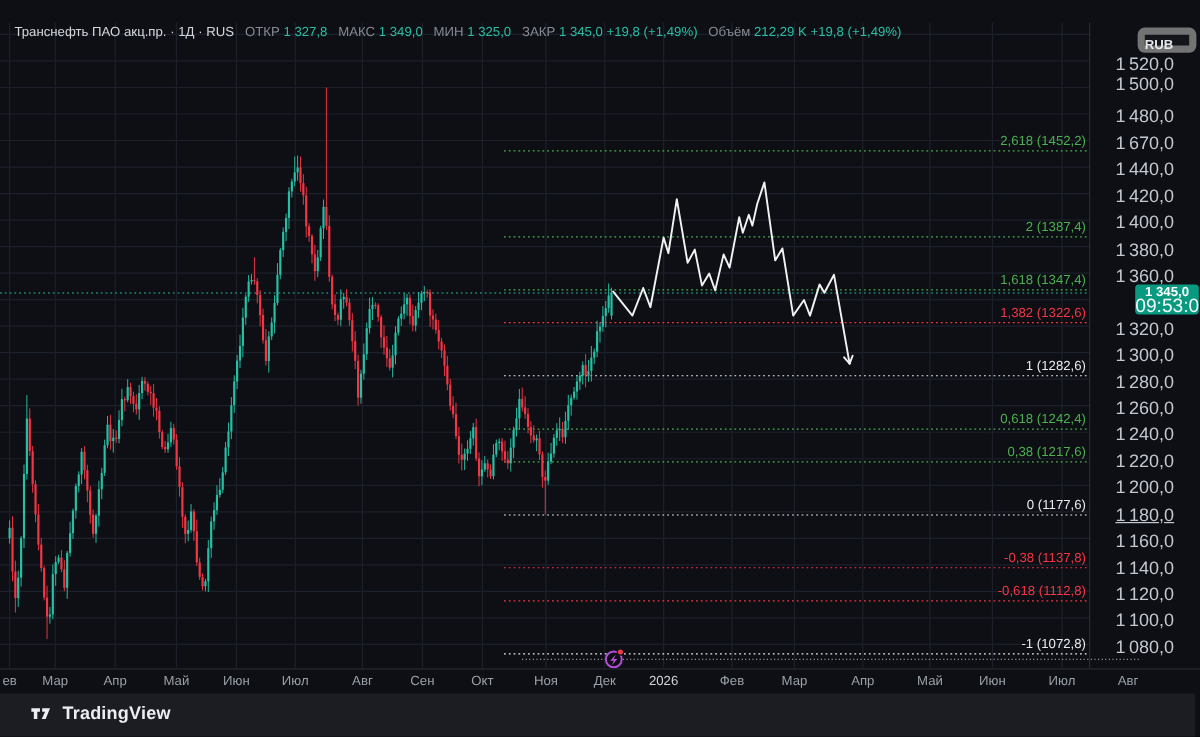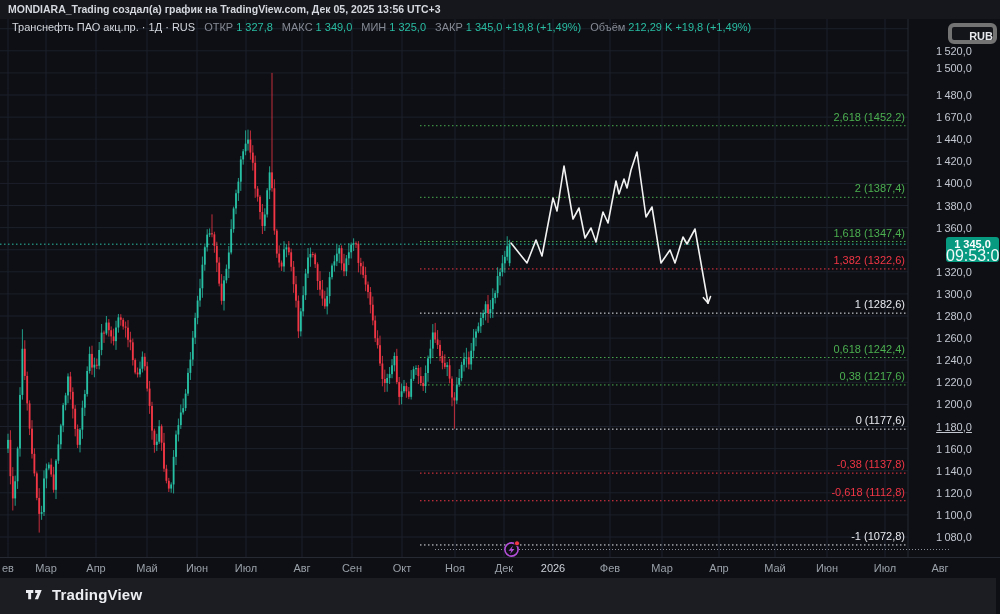--- a/index.html
+++ b/index.html
@@ -8,23 +8,23 @@
   .attribution{position:absolute;top:0;left:0;right:0;height:19px;background:#15171c;
        color:#d5d8de;font-size:10.5px;font-weight:bold;line-height:19px;padding-left:8px;white-space:nowrap;}
   #chart-svg{position:absolute;top:0;left:0;}
   .legend{position:absolute;top:21px;left:12px;height:12px;display:flex;align-items:center;
        font-size:11px;white-space:nowrap;z-index:5;}
   .legend .title{color:#d4d7dd;}
   .legend .lbl{color:#868a94;margin-left:9px;}
   .legend .val{color:#2abda3;margin-left:3px;}
   .price-axis{position:absolute;left:908px;top:19px;width:92px;height:538px;z-index:4;}
   .rub-btn{position:absolute;top:4px;left:40px;width:49px;height:21px;background:rgba(20,22,28,.9);
-       border:4px solid #737373;border-radius:6px;color:#e6e8ec;font-size:11px;font-weight:bold;
-       font-family:"Liberation Sans",sans-serif;text-align:right;line-height:19px;padding:0;cursor:pointer;}
-  .ptick{position:absolute;left:0;width:100%;text-align:center;font-size:11px;color:#c3c7d0;}
+       border:6px solid #737373;border-radius:6px;color:#e6e8ec;font-size:11px;font-weight:bold;
+       font-family:"Liberation Sans",sans-serif;text-align:left;line-height:19px;padding:0;cursor:pointer;}
+  .ptick{position:absolute;left:0;width:100%;text-align:center;font-size:15px;color:#c3c7d0;}
   .price-tag{position:absolute;left:38px;top:218px;width:53px;height:25px;background:#089981;
        border-radius:3px;color:#fff;text-align:center;z-index:6;}
   .price-tag .p{font-size:11px;font-weight:bold;line-height:13px;margin-top:1px;}
   .price-tag .cd{font-size:16px;line-height:10px;opacity:.95;}
   .time-axis{position:absolute;top:557px;left:0;right:0;height:21px;background:#0d0f14;
        border-top:1px solid #262a33;z-index:3;}
   .ttick{position:absolute;top:4px;transform:translateX(-50%);font-size:11px;color:#9aa0a8;}
   .ttick.year{color:#ced2d9;}
   .ttick.edge{transform:none;}
   .footer{position:absolute;top:578px;left:0;right:4px;height:40px;background:#1b1d22;z-index:3;}
@@ -529,23 +529,20 @@
       <text x="905" y="308.1270000000001" fill="#e8eaf0" font-size="11" font-family="&quot;Liberation Sans&quot;,sans-serif" text-anchor="end">1 (1282,6)</text>
       <text x="905" y="352.5479999999999" fill="#4caf50" font-size="11" font-family="&quot;Liberation Sans&quot;,sans-serif" text-anchor="end">0,618 (1242,4)</text>
       <text x="905" y="379.9520000000001" fill="#4caf50" font-size="11" font-family="&quot;Liberation Sans&quot;,sans-serif" text-anchor="end">0,38 (1217,6)</text>
       <text x="905" y="424.1520000000001" fill="#e8eaf0" font-size="11" font-family="&quot;Liberation Sans&quot;,sans-serif" text-anchor="end">0 (1177,6)</text>
       <text x="905" y="468.1310000000001" fill="#f23645" font-size="11" font-family="&quot;Liberation Sans&quot;,sans-serif" text-anchor="end">-0,38 (1137,8)</text>
       <text x="905" y="495.7560000000001" fill="#f23645" font-size="11" font-family="&quot;Liberation Sans&quot;,sans-serif" text-anchor="end">-0,618 (1112,8)</text>
       <text x="905" y="539.956" fill="#e8eaf0" font-size="11" font-family="&quot;Liberation Sans&quot;,sans-serif" text-anchor="end">-1 (1072,8)</text>
       <line x1="908" x2="908" y1="19" y2="557" stroke="#262a33" stroke-width="1"></line>
     </svg>
 
-  <div class="attribution">
-    <span>MONDIARA_Trading создал(а) график на TradingView.com, Дек 05, 2025 13:56 UTC+3</span>
-  </div>
 
   <div class="legend">
     <span class="title">Транснефть ПАО акц.пр. · 1Д · RUS</span>
     <span id="legend-fields"><span class="lbl">ОТКР</span><span class="val">1 327,8</span><span class="lbl">МАКС</span><span class="val">1 349,0</span><span class="lbl">МИН</span><span class="val">1 325,0</span><span class="lbl">ЗАКР</span><span class="val">1 345,0</span><span class="val">+19,8 (+1,49%)</span><span class="lbl">Объём</span><span class="val">212,29 K</span><span class="val">+19,8 (+1,49%)</span></span>
   </div>
 
   <div class="price-axis">
     <button class="rub-btn">RUB</button>
     <div id="price-ticks">
         <div class="ptick" style="top: 25.8px;">1 520,0</div>

